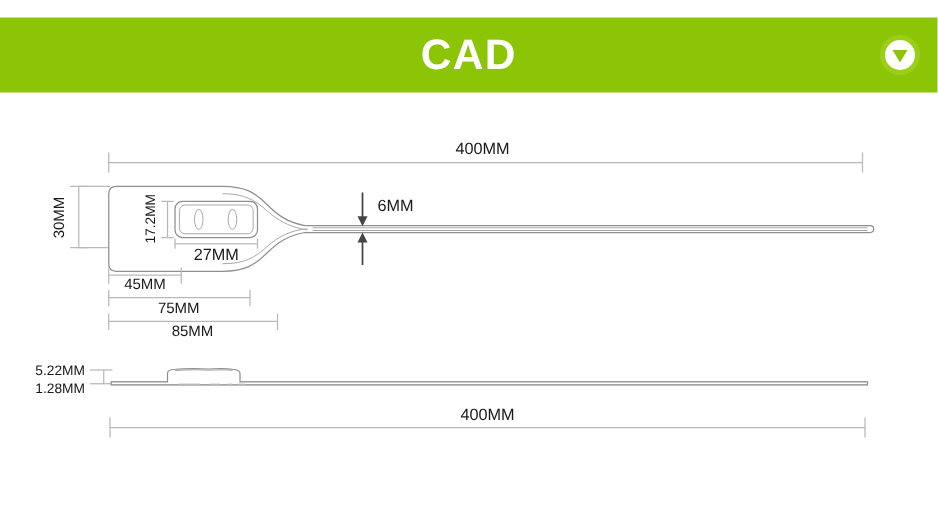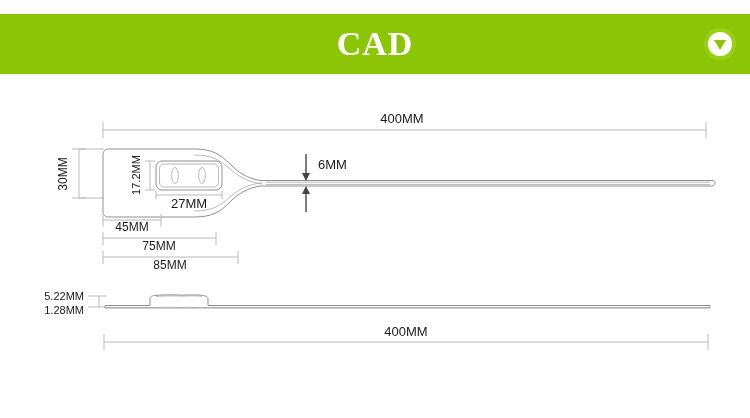--- a/index.html
+++ b/index.html
@@ -32,21 +32,21 @@
     display: flex;
     align-items: center;
     justify-content: center;
   }
   #header-title {
     color: #ffffff;
     font-size: 34px;
     font-weight: bold;
     letter-spacing: 1px;
     line-height: 1;
-    font-family: Liberation Serif, serif;
+    font-family: Liberation Sans, sans-serif;
   }
   #header-dropdown {
     position: absolute;
     right: 14px;
     top: 50%;
     transform: translateY(-50%);
     width: 32px;
     height: 32px;
     border-radius: 50%;
     background: #9acf19;
@@ -69,21 +69,21 @@
     height: 0;
     border-left: 6px solid transparent;
     border-right: 6px solid transparent;
     border-top: 10px solid #8cc406;
     margin-top: 1px;
   }
 
   
   #drawing {
     position: absolute;
-    left: 16px;
+    left: 0;
     top: 74px;
     width: 707px;
     height: 344px;
     text-align: right;
   }
   #drawing svg { display: block; }
 
   .dimtext {
     font-family: "Liberation Sans", sans-serif;
     font-size: 12px;

